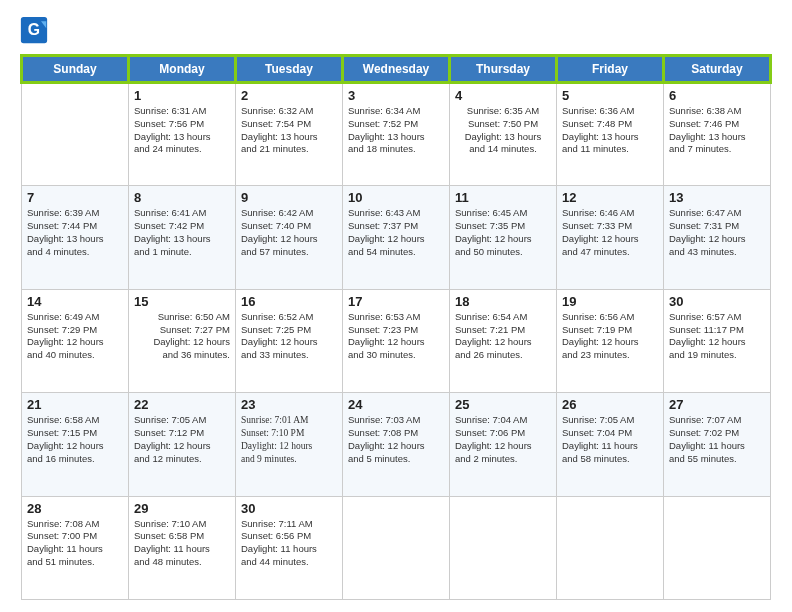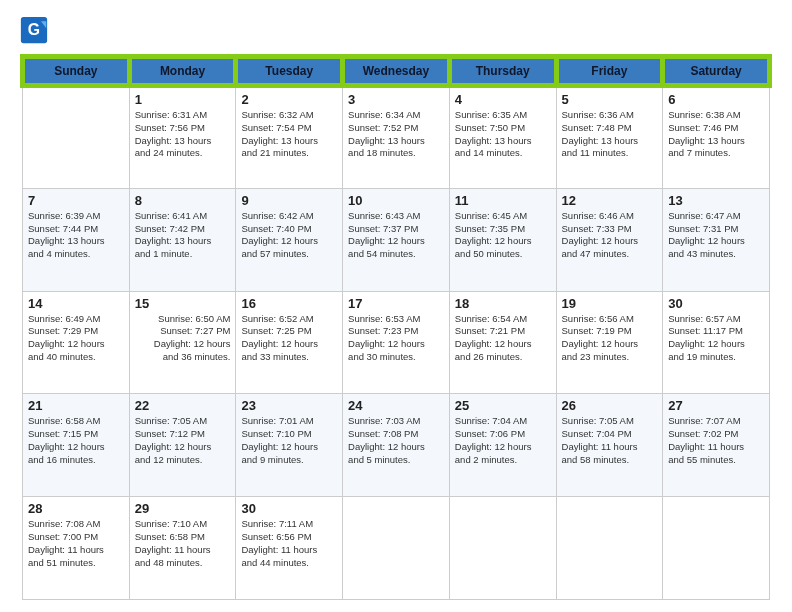--- a/index.html
+++ b/index.html
@@ -46,25 +46,25 @@
       color: #555;
     }
     .calendar {
       border-collapse: collapse;
       width: 100%;
       flex: 1;
       table-layout: fixed;
     }
     .calendar thead tr th {
       background: #3a7abf;
-      color: #0f172a;
+      color: #ffffff;
       font-size: 12px;
       font-weight: bold;
       padding: 5px 4px;
-      border: 5px solid #84cc16;
+      border: 3px solid #84cc16;
       text-align: center;
     }
     .calendar tbody tr td {
       border: 1px solid #ccc;
       vertical-align: top;
       padding: 4px 5px;
       font-size: 10px;
       color: #333;
       height: 88px;
     }
@@ -141,21 +141,21 @@
           </td>
           <td>
             <span class="day-num">3</span>
             <div class="day-info" style="white-space: pre-line;">Sunrise: 6:34 AM
 Sunset: 7:52 PM
 Daylight: 13 hours
 and 18 minutes.</div>
           </td>
           <td>
             <span class="day-num">4</span>
-            <div class="day-info" style="white-space: pre-line;">Sunrise: 6:35 AM
+            <div class="day-info" style="white-space: pre-line; text-align: center;">Sunrise: 6:35 AM
 Sunset: 7:50 PM
 Daylight: 13 hours
 and 14 minutes.</div>
           </td>
           <td>
             <span class="day-num">5</span>
             <div class="day-info" style="white-space: pre-line;">Sunrise: 6:36 AM
 Sunset: 7:48 PM
 Daylight: 13 hours
 and 11 minutes.</div>
@@ -280,21 +280,21 @@
           </td>
           <td>
             <span class="day-num">22</span>
             <div class="day-info" style="white-space: pre-line;">Sunrise: 7:05 AM
 Sunset: 7:12 PM
 Daylight: 12 hours
 and 12 minutes.</div>
           </td>
           <td>
             <span class="day-num">23</span>
-            <div class="day-info" style="white-space: pre-line;">Sunrise: 7:01 AM
+            <div class="day-info" style="white-space: pre-line; font-family: Liberation Serif, serif;">Sunrise: 7:01 AM
 Sunset: 7:10 PM
 Daylight: 12 hours
 and 9 minutes.</div>
           </td>
           <td>
             <span class="day-num">24</span>
             <div class="day-info" style="white-space: pre-line;">Sunrise: 7:03 AM
 Sunset: 7:08 PM
 Daylight: 12 hours
 and 5 minutes.</div>

